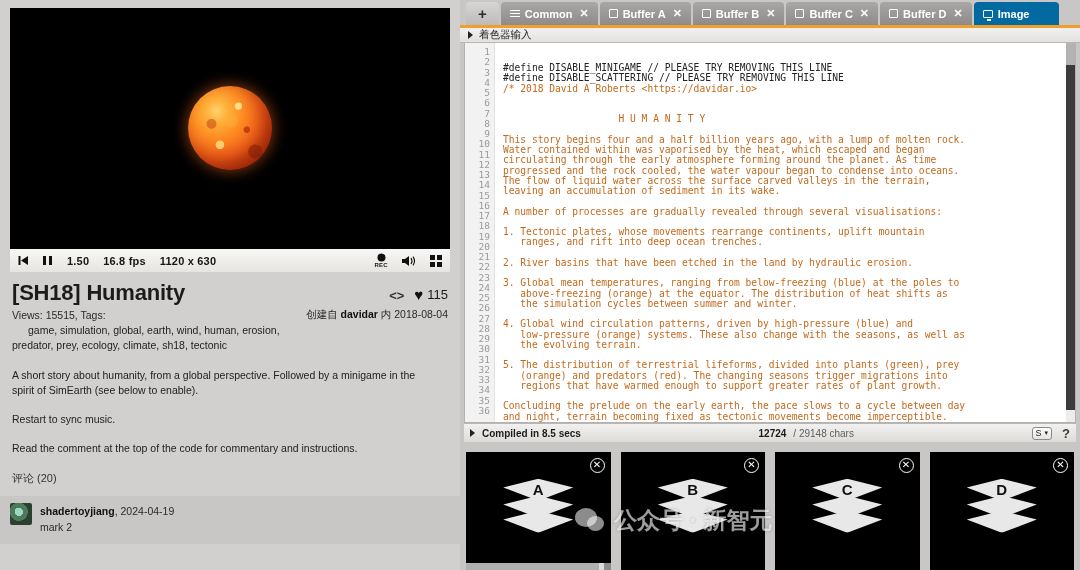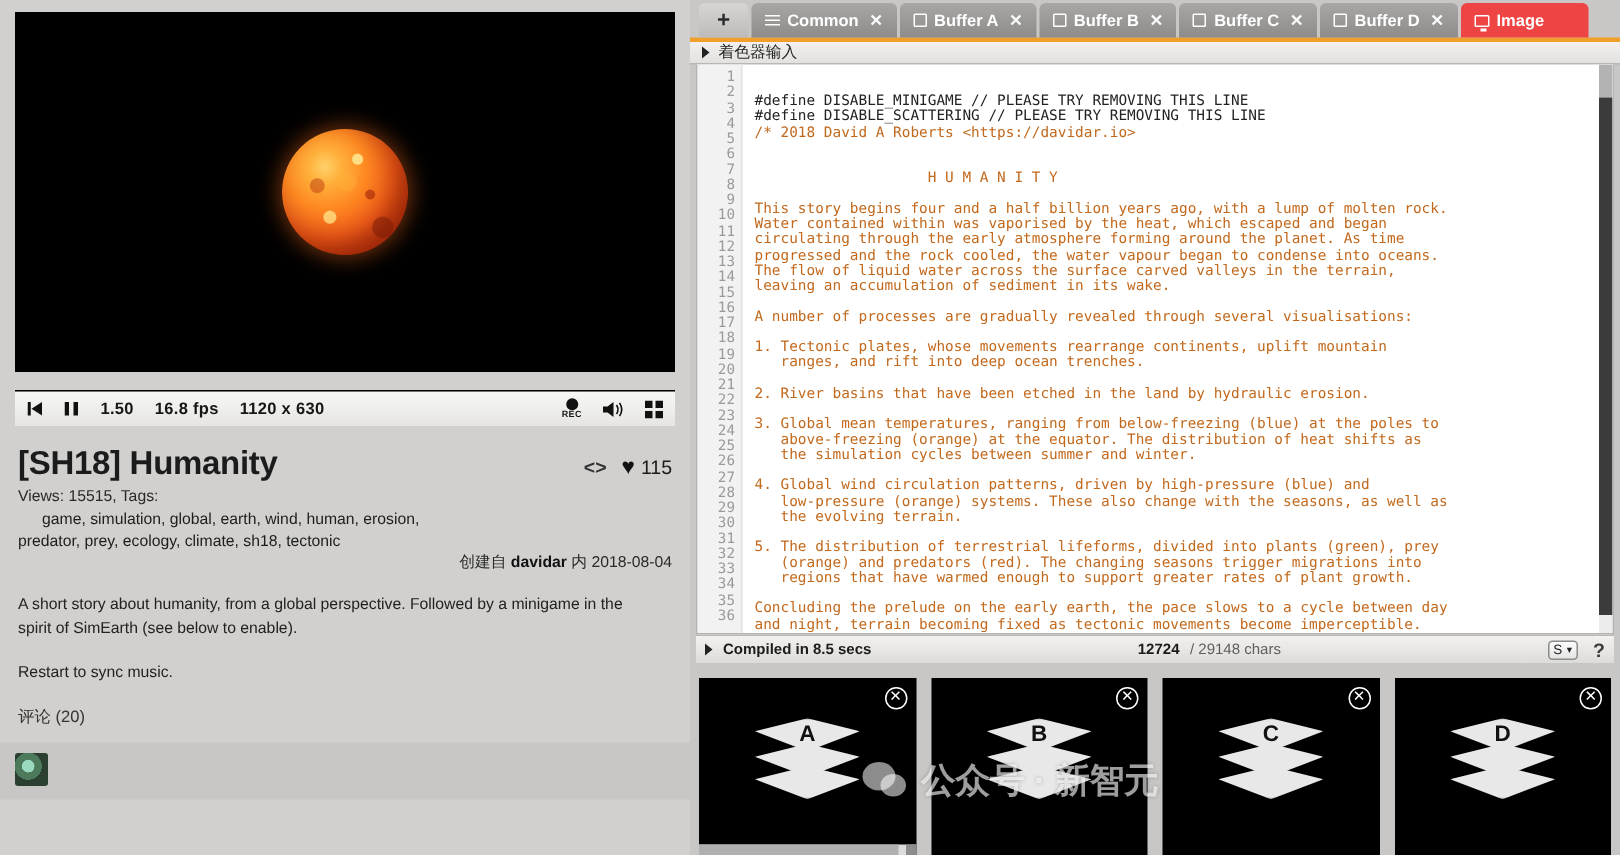--- a/index.html
+++ b/index.html
@@ -47,21 +47,21 @@
       radial-gradient(circle at 70% 52%, rgba(160,35,10,.6) 0 4%, transparent 5%),
       radial-gradient(circle at 28% 45%, rgba(180,50,12,.45) 0 6%, transparent 7%),
       radial-gradient(circle at 52% 42%, rgba(255,180,60,.35) 0 9%, transparent 10%),
       radial-gradient(circle at 80% 78%, rgba(120,25,5,.5) 0 7%, transparent 8%);
     mix-blend-mode: normal;
   }
 
   
   .player-bar {
     width: 440px; height: 24px;
-    margin: 12px auto;
+    margin: 0 auto;
     background: linear-gradient(180deg,#f7f7f5,#e6e5e2);
     border-top: 1px solid #000;
     display: flex; align-items: center;
     padding: 0 8px;
     gap: 14px;
     font-size: 11px; font-weight: bold; color: #161616;
   }
   .player-bar .spacer { flex: 1; }
   .pb-icon { cursor: pointer; display:flex; align-items:center; }
   .pb-stat { letter-spacing: .2px; }
@@ -77,21 +77,21 @@
   }
   .title-row .spacer { flex: 1; }
   .code-toggle { font-size: 13px; font-weight: bold; color: #333; margin-right: 10px; cursor: pointer; }
   .likes { display: flex; align-items: center; gap: 4px; font-size: 13px; color:#1b1b1b; }
   .heart { font-size: 15px; color: #111; }
 
   
   .meta-row { display:flex; align-items:flex-start; margin: 2px 2px 0 2px; font-size: 10.5px; color: #2a2a2a; }
   .meta-left { flex: 1; line-height: 1.45; }
   .tags { font-weight: normal; color:#1d1d1d;margin-left:16px; }
-  .meta-right { font-size: 10.5px; color:#2a2a2a; white-space:nowrap; padding-top:0px;margin-top:44px; }
+  .meta-right { font-size: 10.5px; color:#2a2a2a; white-space:nowrap; padding-top:0px; }
   .meta-right b { color:#111; }
 
   
   .desc { margin: 14px 19px 0 2px; font-size: 10.5px; color:#222; line-height: 1.5; }
   .desc p { margin-bottom: 13px; }
 
   .comments-header { margin: 14px 2px 0 2px; font-size: 11px; color:#333; }
   .signin-line { margin: 10px 2px 0 2px; font-size: 10.5px; color:#333; }
   .signin-line a { color:#111; font-weight:bold; text-decoration:none; }
 
@@ -134,21 +134,21 @@
     font-size: 11px; font-weight: bold;
     cursor: pointer;
     white-space: nowrap;
   }
   .tab.plus {
     background: linear-gradient(180deg,#d8d6d4,#bdbbb9);
     color:#2b2b2b; font-size: 15px; padding: 0 12px; font-weight: bold;
     line-height: 0;
   }
   .tab.active {
-    background: #ef4444;
+    background: #0369a1;
     color: #ffffff;
     padding-right: 30px;
   }
   .tab .close { font-size: 11px; font-weight: bold; opacity:.95; margin-left:2px; }
   .tab-ico {
     width: 10px; height: 10px; display:inline-block; position:relative;
   }
   .ico-lines::before { content:""; position:absolute; left:0; top:1px; width:10px; height:1.6px; background:#fff; box-shadow: 0 3px 0 #fff, 0 6px 0 #fff;}
   .ico-square { border: 1.8px solid #fff; width: 9px; height: 9px; border-radius:1px;}
   .ico-display { border: 1.8px solid #fff; width: 10px; height: 8px; border-radius:1px; }
@@ -364,29 +364,34 @@
           <span>创建自</span>
           <b>davidar</b>
           <span>内</span>
           <span>2018-08-04</span>
         </div>
       </div>
 
       <div class="desc">
         <p>A short story about humanity, from a global perspective. Followed by a minigame in the spirit of SimEarth (see below to enable).</p>
         <p>Restart to sync music.</p>
+        <p>Read the comment at the top of the code for commentary and instructions.</p>
       </div>
 
       <div class="comments-header">评论 (20)</div>
 
     </div>
 
     <div>
       <div class="comment">
         <div class="avatar av1"></div>
+        <div class="cmt-body">
+          <span class="who">shadertoyjiang</span><span>, 2024-04-19</span><br>
+          <span class="cmt-text">mark 2</span>
+        </div>
       </div>
 
     </div>
   </div>
 
   <div class="right-col">
 
     <div class="tabbar">
       <div class="tab plus">
         <span>+</span>

